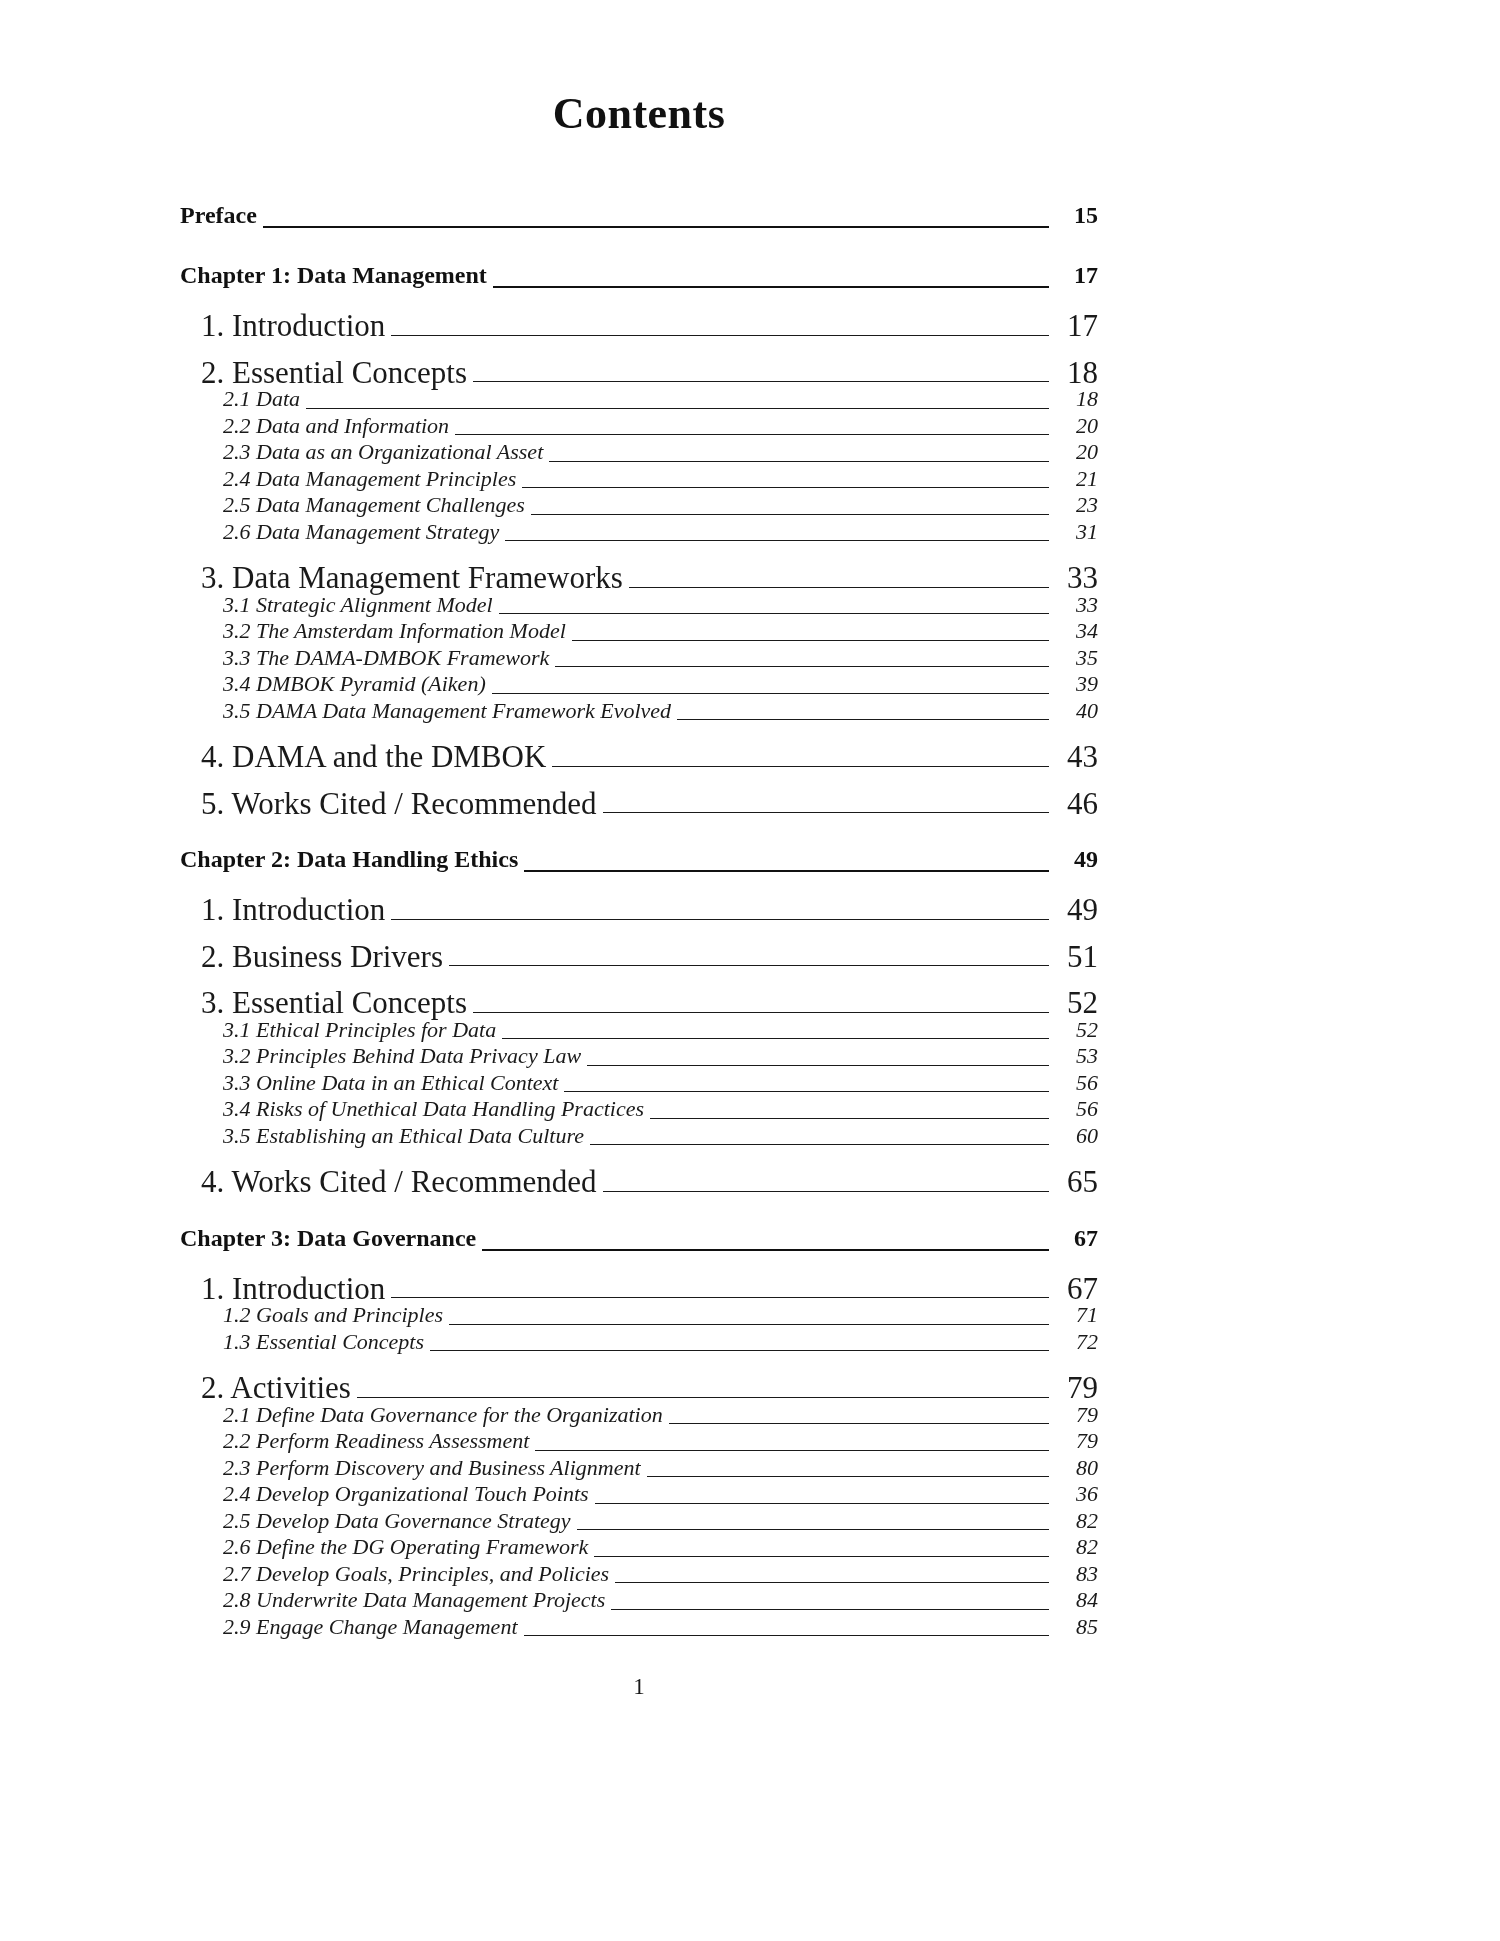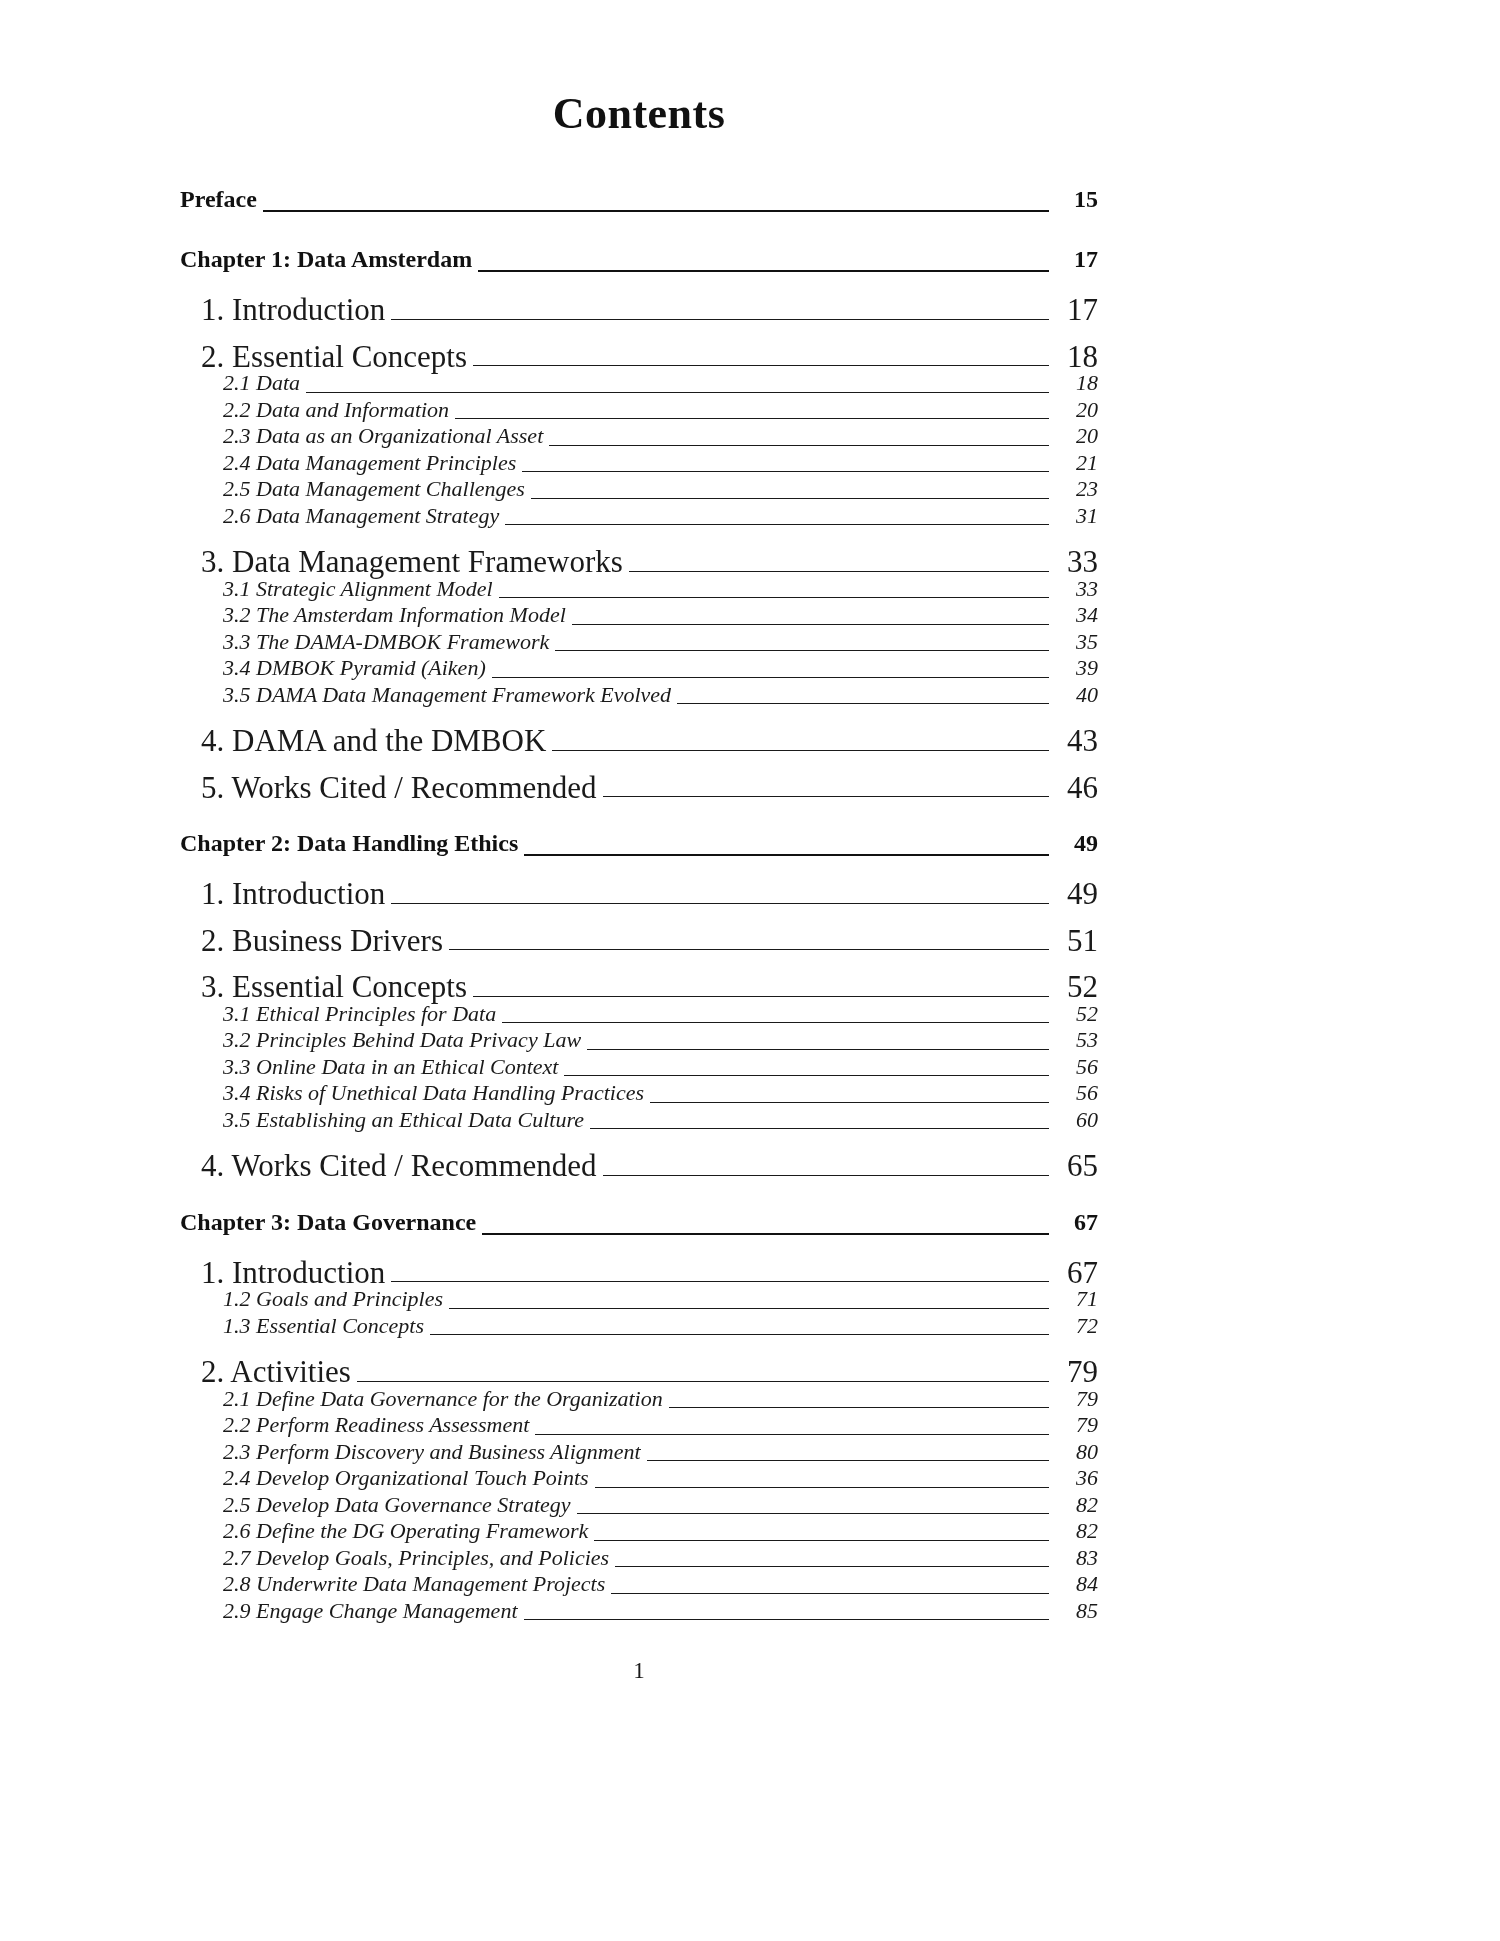--- a/index.html
+++ b/index.html
@@ -20,21 +20,21 @@
     position: absolute;
     left: 180px;
     top: 88px;
     width: 918px;
   }
   .doc-title {
     text-align: center;
     font-size: 44px;
     font-weight: bold;
     letter-spacing: 0.5px;
-    margin: 0 0 42px 0;
+    margin: 0 0 58px 0;
     color: #111111;
   }
   .toc-row {
     display: flex;
     align-items: flex-end;
     line-height: 26.5px;
   }
   .toc-row.level-0 {
     font-size: 24px;
     font-weight: bold;
@@ -85,21 +85,21 @@
 <div class="page">
   <div class="content">
     <h1 class="doc-title">Contents</h1>
     <div>
         <div class="toc-row level-0">
           <span class="toc-label">Preface</span>
           <span class="toc-leader"></span>
           <span class="toc-page">15</span>
         </div>
         <div class="toc-row level-0">
-          <span class="toc-label">Chapter 1: Data Amsterdam</span>
+          <span class="toc-label">Chapter 1: Data Management</span>
           <span class="toc-leader"></span>
           <span class="toc-page">17</span>
         </div>
         <div class="toc-row level-1">
           <span class="toc-label">1. Introduction</span>
           <span class="toc-leader"></span>
           <span class="toc-page">17</span>
         </div>
         <div class="toc-row level-1">
           <span class="toc-label">2. Essential Concepts</span>

